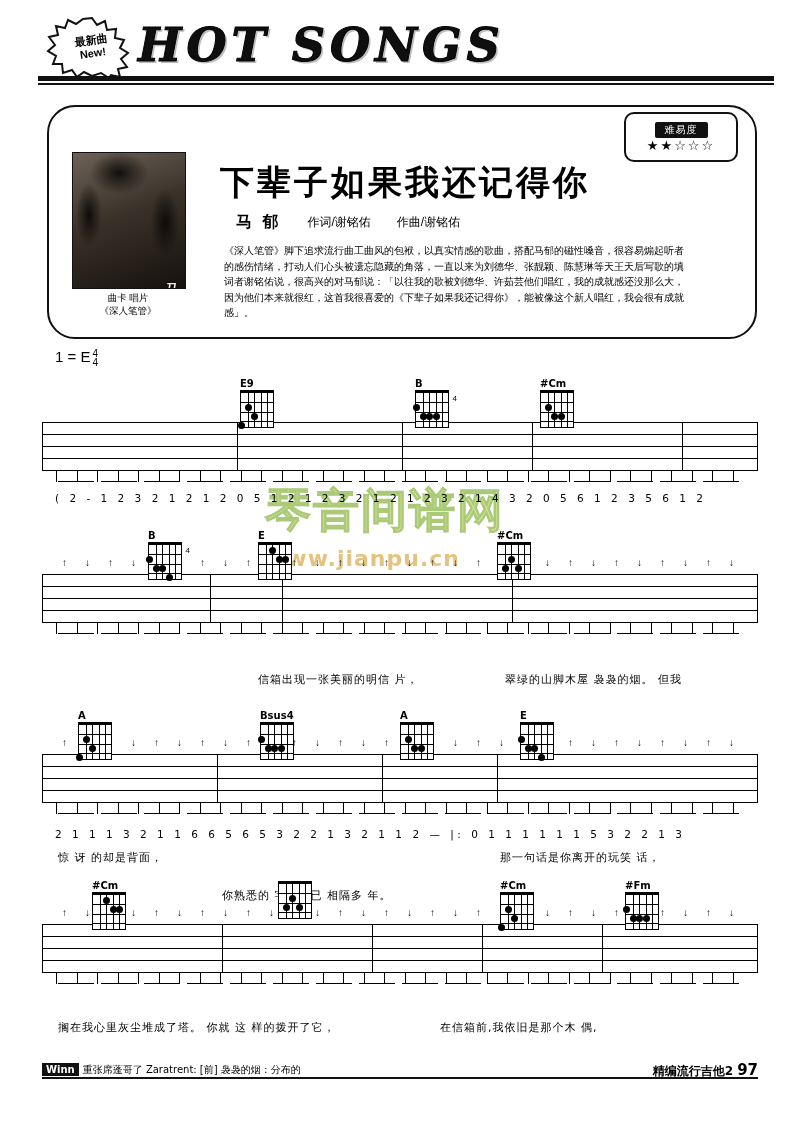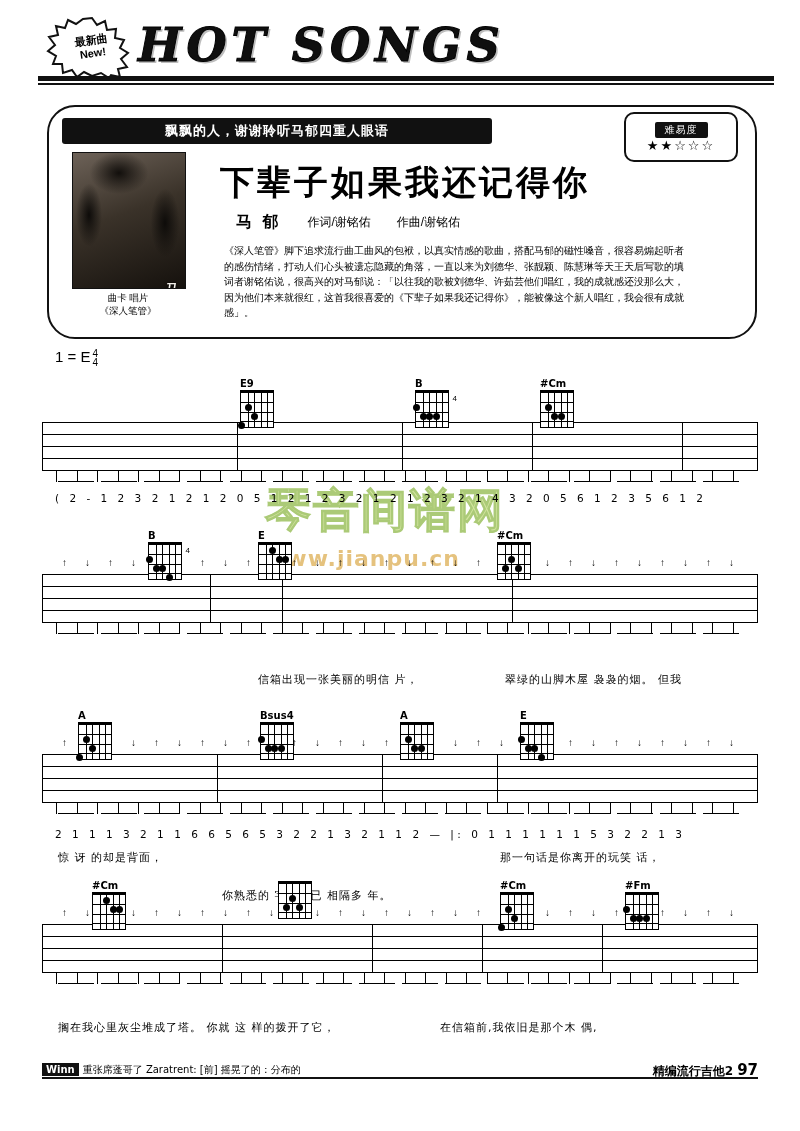--- a/index.html
+++ b/index.html
@@ -209,21 +209,20 @@
         <span>New!</span>
       </div>
     </div>
     <div class="hot-songs">HOT SONGS</div>
     <div class="header-rule"></div>
     <div class="header-rule2"></div>
   </div>
 
   <div class="panel"></div>
 
-  <div class="panel-tagline">飘飘的人，谢谢聆听马郁四重人眼语</div>
 
   <div class="difficulty">
     <span class="diff-label">难易度</span>
     <span class="diff-stars">★★☆☆☆</span>
   </div>
 
   <div class="albumbox">
     <div class="album-face"></div>
     <div class="album-hair"></div>
     <div class="album-vert">马 郁</div>
@@ -836,20 +835,20 @@
           <div class="dot" style="left: 3.6px; top: 20.1px;"></div>
           <div class="dot" style="left: 10.2px; top: 20.1px;"></div>
           <div class="dot" style="left: 16.8px; top: 20.1px;"></div>
         </div>
       </div>
     </div>
 
   <div class="footer">
     <div class="footer-rule"></div>
     <div class="footer-left">
-      <span class="tag">Winn</span><span>重张席蓬哥了 Zaratrent: [前] 摇晃了的：分布的</span>
+      <span class="tag">Winn</span><span>重张席蓬哥了 Zaratrent: [前] 袅袅的烟：分布的</span>
     </div>
     <div class="footer-right">
       <span>精编流行吉他2</span><span class="pagenum">97</span>
     </div>
   </div>
 
 </div>
 
 </body></html>

